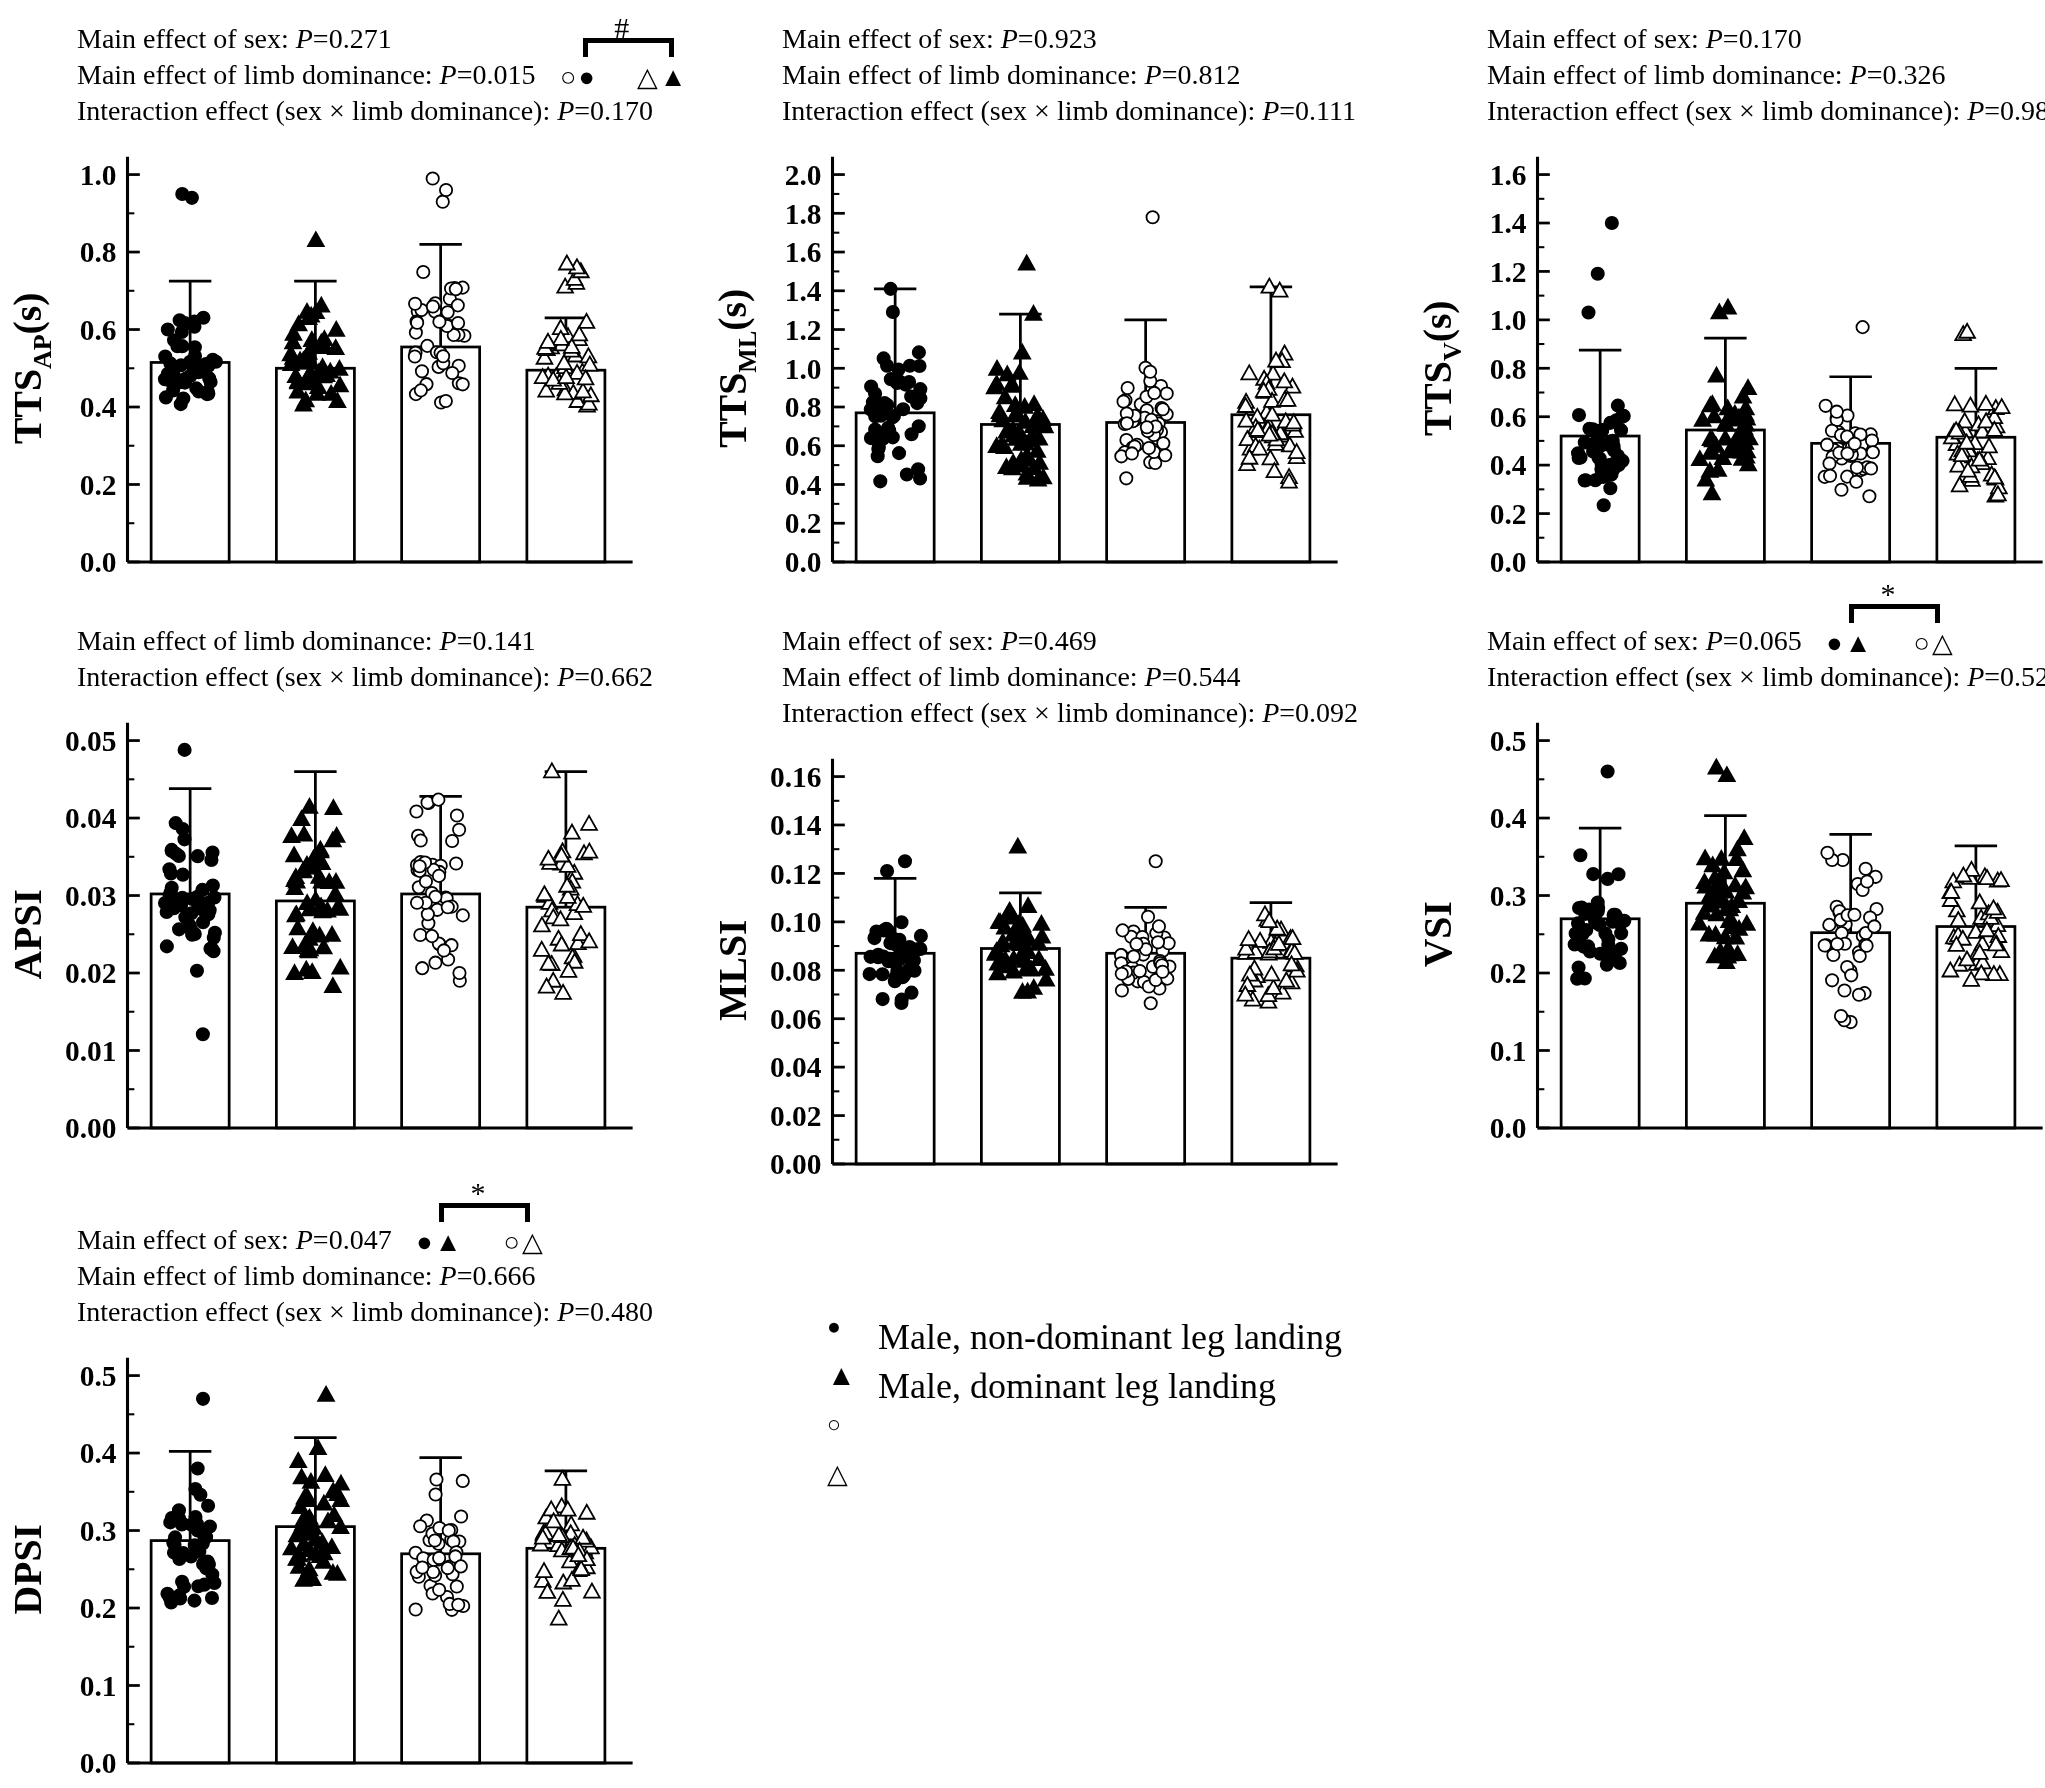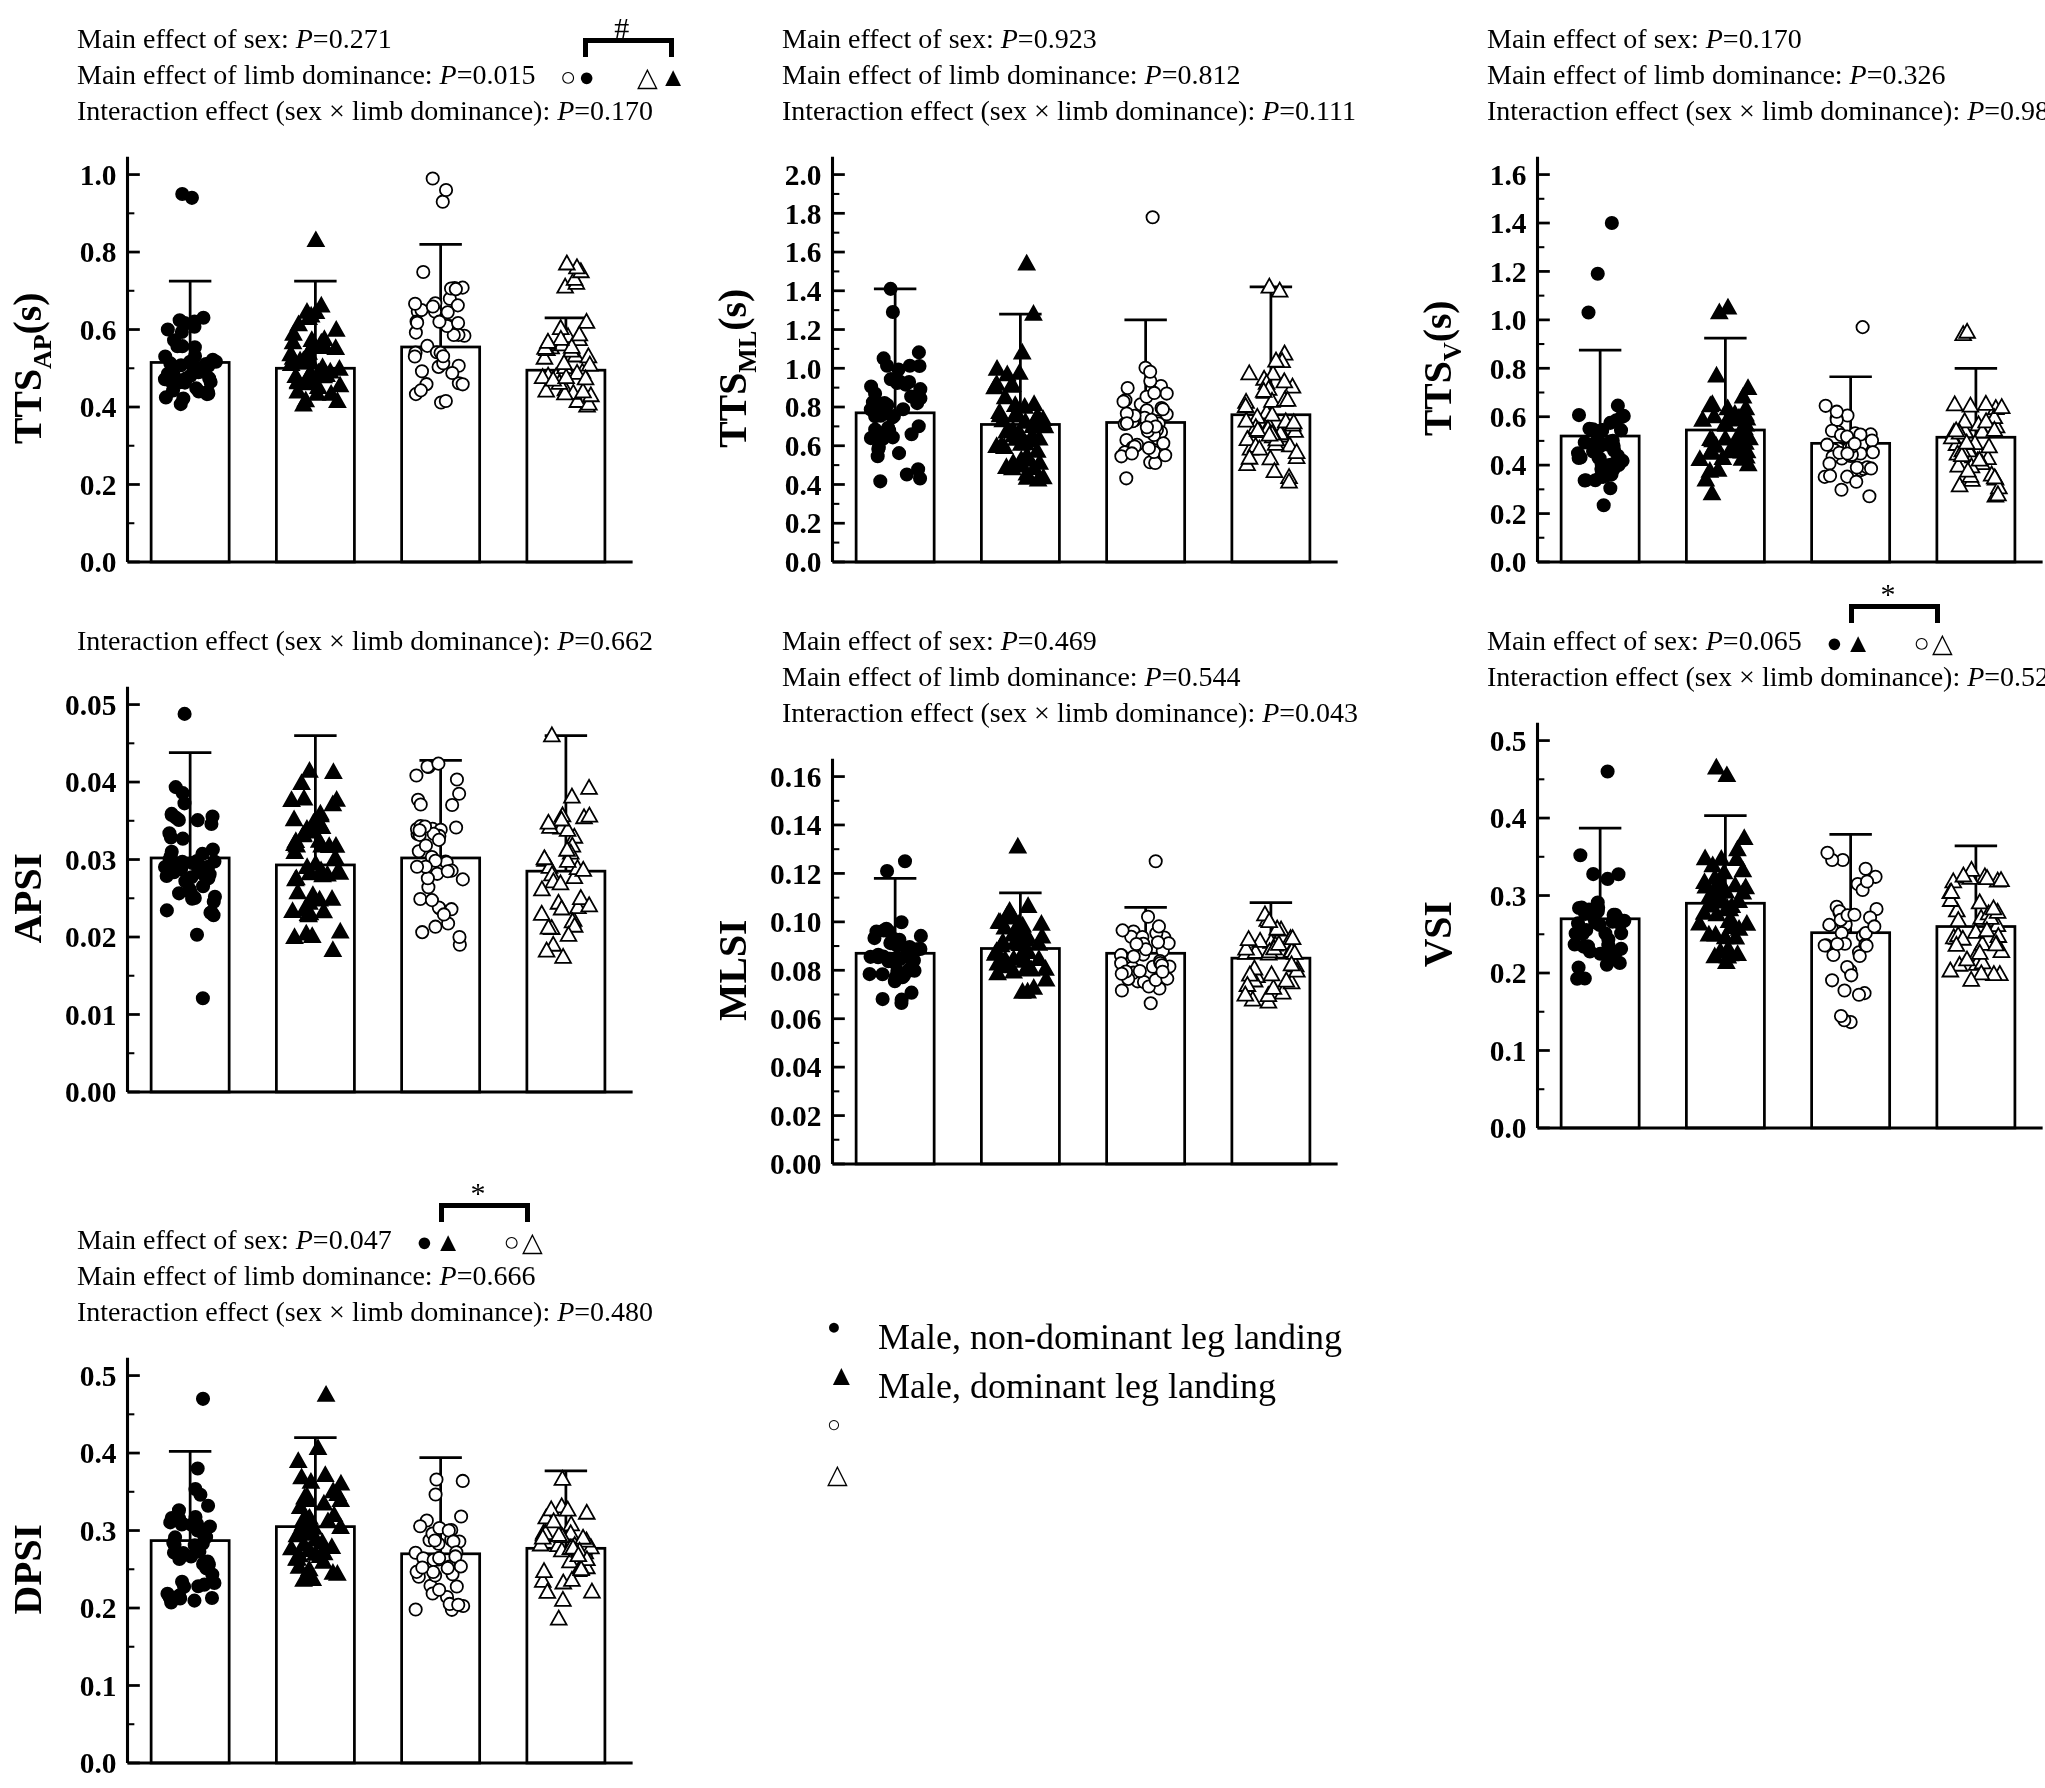--- a/index.html
+++ b/index.html
@@ -816,20 +816,21 @@
           <path d="M823.6 488.6 L812.1 509.1 L835.1 509.1 Z" fill="#ffffff" stroke="#000000" stroke-width="2.6"></path>
           <path d="M828.0 492.8 L816.5 513.3 L839.5 513.3 Z" fill="#ffffff" stroke="#000000" stroke-width="2.6"></path>
           <path d="M832.7 517.4 L821.2 537.9 L844.2 537.9 Z" fill="#ffffff" stroke="#000000" stroke-width="2.6"></path>
           <path d="M781.9 283.5 L770.4 304.0 L793.4 304.0 Z" fill="#ffffff" stroke="#000000" stroke-width="2.6"></path>
           <path d="M787.7 279.9 L776.2 300.4 L799.2 300.4 Z" fill="#ffffff" stroke="#000000" stroke-width="2.6"></path>
         </g>
       </svg>
     </div>
   <div class="panel">
       <div class="panel-header">
+        <div class="stat-line"><span>Main effect of limb dominance: </span><i>P</i><span>=0.141</span></div>
         <div class="stat-line"><span>Interaction effect (sex × limb dominance): </span><i>P</i><span>=0.662</span></div>
       </div>
       <svg viewBox="0 0 900 660" width="616" height="452" class="chart-svg">
         <g>
           <rect x="194.5" y="286.1" width="114" height="341.9" fill="#ffffff" stroke="#000000" stroke-width="4"></rect>
           <rect x="377.5" y="296.3" width="114" height="331.7" fill="#ffffff" stroke="#000000" stroke-width="4"></rect>
           <rect x="560.5" y="286.1" width="114" height="341.9" fill="#ffffff" stroke="#000000" stroke-width="4"></rect>
           <rect x="743.5" y="305.4" width="114" height="322.6" fill="#ffffff" stroke="#000000" stroke-width="4"></rect>
         </g>
         <g>
@@ -1069,21 +1070,21 @@
           <path d="M834.8 212.5 L823.3 233.0 L846.3 233.0 Z" fill="#ffffff" stroke="#000000" stroke-width="2.6"></path>
           <path d="M765.5 320.4 L754.0 340.9 L777.0 340.9 Z" fill="#ffffff" stroke="#000000" stroke-width="2.6"></path>
           <path d="M780.0 95.3 L768.5 115.8 L791.5 115.8 Z" fill="#ffffff" stroke="#000000" stroke-width="2.6"></path>
         </g>
       </svg>
     </div>
   <div class="panel">
       <div class="panel-header">
         <div class="stat-line"><span>Main effect of sex: </span><i>P</i><span>=0.469</span></div>
         <div class="stat-line"><span>Main effect of limb dominance: </span><i>P</i><span>=0.544</span></div>
-        <div class="stat-line"><span>Interaction effect (sex × limb dominance): </span><i>P</i><span>=0.043</span></div>
+        <div class="stat-line"><span>Interaction effect (sex × limb dominance): </span><i>P</i><span>=0.092</span></div>
       </div>
       <svg viewBox="0 0 900 660" width="616" height="452" class="chart-svg">
         <g>
           <rect x="194.5" y="320.2" width="114" height="307.8" fill="#ffffff" stroke="#000000" stroke-width="4"></rect>
           <rect x="377.5" y="313.2" width="114" height="314.8" fill="#ffffff" stroke="#000000" stroke-width="4"></rect>
           <rect x="560.5" y="320.2" width="114" height="307.8" fill="#ffffff" stroke="#000000" stroke-width="4"></rect>
           <rect x="743.5" y="327.3" width="114" height="300.7" fill="#ffffff" stroke="#000000" stroke-width="4"></rect>
         </g>
         <g>
           <line x1="160" y1="36" x2="160" y2="628" stroke="#000000" stroke-width="4.5"></line>

